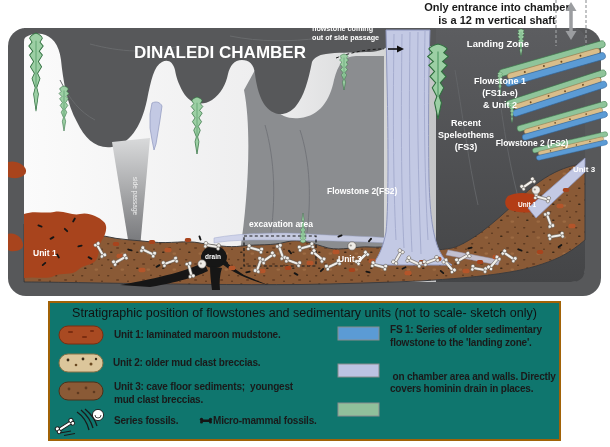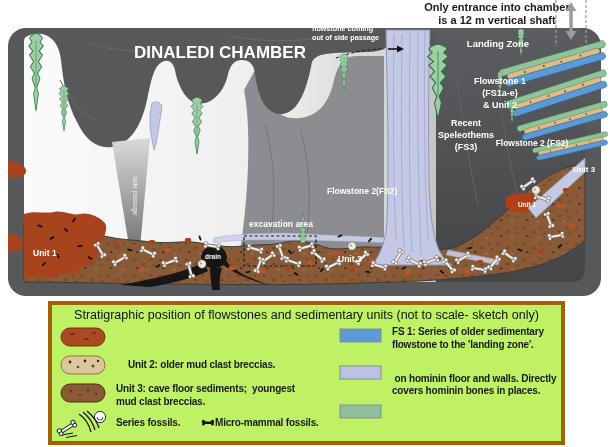--- a/index.html
+++ b/index.html
@@ -2,21 +2,21 @@
 <html><head>
 <meta charset="utf-8">
 <style>
   html,body{margin:0;padding:0;background:#fff;}
   #stage{position:relative;width:610px;height:447px;background:#fff;overflow:hidden;
          font-family:"Liberation Sans",sans-serif;}
   #diagram-svg{position:absolute;left:0;top:0;}
   svg text{font-family:"Liberation Sans",sans-serif;}
 
   .legend-box{position:absolute;left:48px;top:301px;width:509px;height:136px;
-    border:4px solid #a16207;background:#bef264;}
+    border:2px solid #a16207;background:#0f766e;}
   .legend-title{position:absolute;left:0;top:3px;width:100%;text-align:center;
     font-size:12.5px;font-weight:400;color:#111;}
   .litem{position:absolute;font-size:10px;font-weight:700;letter-spacing:-0.2px;
     color:#1a1a1a;line-height:12.5px;white-space:pre;}
   .swatch{position:absolute;}
 </style>
 </head>
 <body>
 
 <div id="stage">
@@ -285,30 +285,31 @@
 
 <div class="legend-box">
   <div class="legend-title">Stratigraphic position of flowstones and sedimentary units (not to scale- sketch only)</div>
 
   <svg class="swatch" style="left:8px;top:22px" width="46" height="20">
     <rect x="1" y="1" width="44" height="18" rx="9" stroke="#7c2d10" stroke-width="1" fill="#a94a22"></rect>
     <rect x="10" y="6" width="5" height="2" rx="1" fill="#7c2d10"></rect>
     <rect x="24" y="11" width="5" height="2" rx="1" fill="#7c2d10"></rect>
     <rect x="32" y="5" width="4" height="2" rx="1" fill="#7c2d10"></rect>
   </svg>
+  <div class="litem" style="left:64px;top:26px">Unit 1: laminated maroon mudstone.</div>
 
   <svg class="swatch" style="left:8px;top:50px" width="46" height="20">
     <rect x="1" y="1" width="44" height="18" rx="9" stroke="#8a7347" stroke-width="1" fill="#dcc69b"></rect>
     <circle cx="10" cy="7" r="1.4" fill="#3a2a16"></circle>
         <circle cx="18" cy="12" r="1.3" fill="#6b4a22"></circle>
     <circle cx="25" cy="6" r="1.4" fill="#3a2a16"></circle>
         <circle cx="33" cy="11" r="1.5" fill="#6b4a22"></circle>
     <circle cx="38" cy="6" r="1.2" fill="#3a2a16"></circle>
   </svg>
-  <div class="litem" style="left:76px;top:54px">Unit 2: older mud clast breccias.</div>
+  <div class="litem" style="left:63px;top:54px">Unit 2: older mud clast breccias.</div>
 
   <svg class="swatch" style="left:8px;top:78px" width="46" height="20">
     <rect x="1" y="1" width="44" height="18" rx="9" stroke="#4e3018" stroke-width="1" fill="#8a5a36"></rect>
     <circle cx="11" cy="8" r="1.4" fill="#5e3a20"></circle>
         <circle cx="20" cy="12" r="1.3" fill="#5e3a20"></circle>
     <circle cx="28" cy="7" r="1.4" fill="#5e3a20"></circle>
         <circle cx="36" cy="11" r="1.3" fill="#5e3a20"></circle>
   </svg>
   <div class="litem" style="left:64px;top:78px"><span>Unit 3: cave floor sediments;  youngest</span><br><span>mud clast breccias.</span></div>
 
@@ -340,20 +341,20 @@
   <div class="litem" style="left:163px;top:112px">Micro-mammal fossils.</div>
 
   <svg class="swatch" style="left:287px;top:23px" width="43" height="15">
     <rect x="1" y="1" width="41" height="13" stroke="#8a8c8e" stroke-width="1" fill="#5b9bd5"></rect>
   </svg>
   <div class="litem" style="left:340px;top:21px"><span>FS 1: Series of older sedimentary</span><br><span>flowstone to the 'landing zone'.</span></div>
 
   <svg class="swatch" style="left:287px;top:60px" width="43" height="15">
     <rect x="1" y="1" width="41" height="13" stroke="#8a8c8e" stroke-width="1" fill="#bcc3e2"></rect>
   </svg>
-  <div class="litem" style="left:340px;top:55px"><br><span> on hominin floor and walls. Directly</span><br><span>covers hominin bones in places.</span></div>
+  <div class="litem" style="left:340px;top:55px"><br><span> on chamber area and walls. Directly</span><br><span>covers hominin drain in places.</span></div>
 
   <svg class="swatch" style="left:287px;top:99px" width="43" height="15">
     <rect x="1" y="1" width="41" height="13" stroke="#8a8c8e" stroke-width="1" fill="#90c09b"></rect>
   </svg>
 </div>
 
 </div>
 
 </body></html>

